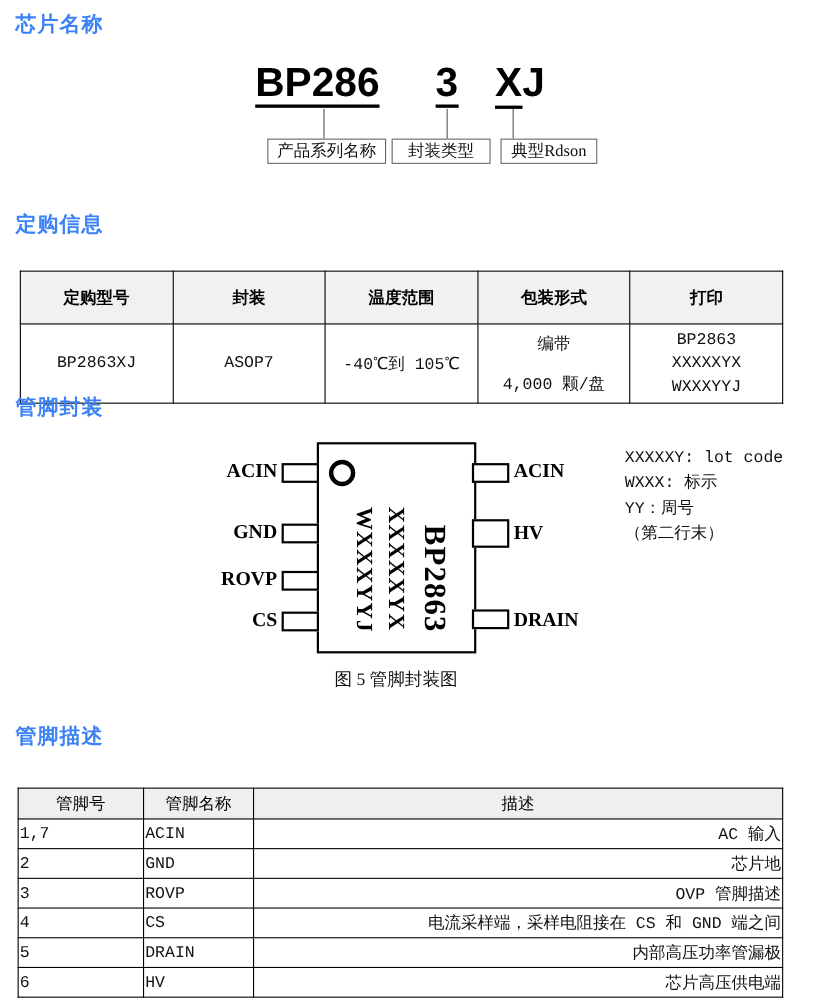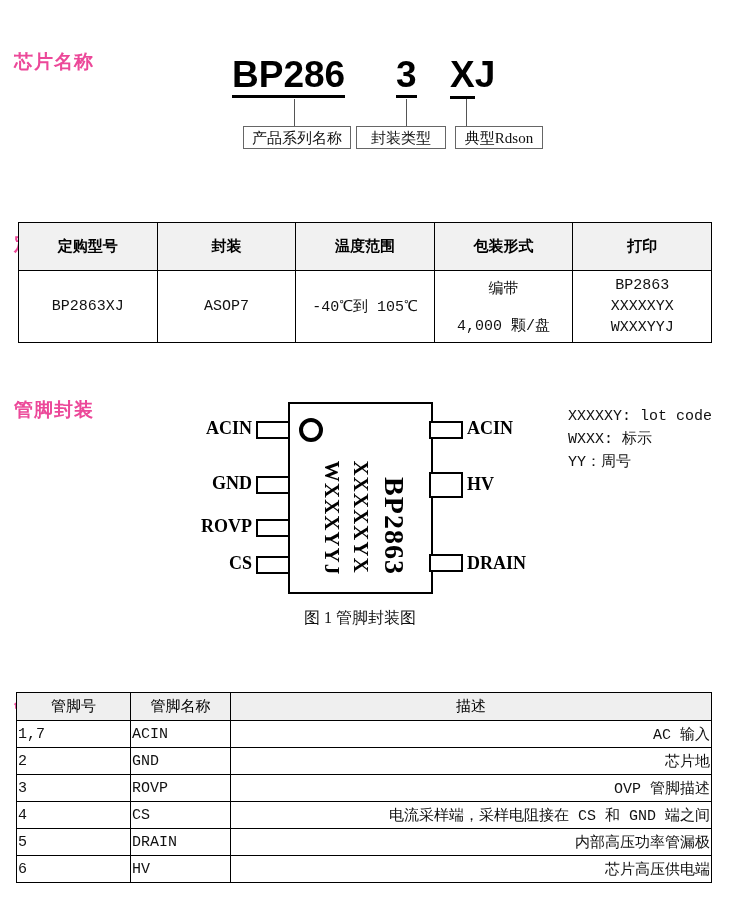--- a/index.html
+++ b/index.html
@@ -4,36 +4,36 @@
 <style>
   html,body{margin:0;padding:0;background:#fff;}
   body{
     width:739px;height:911px;position:relative;overflow:hidden;
     color:#141414;
     font-family:"Liberation Serif","DejaVu Serif",serif;
   }
   .abs{position:absolute;}
   .sec-title{
     font-family:"DejaVu Sans","Liberation Sans",sans-serif;
-    font-weight:bold;font-size:19px;color:#ec4899;letter-spacing:1px;margin-top:40px;
+    font-weight:bold;font-size:19px;color:#3b82f6;letter-spacing:1px;
   }
   
   .pn-big{
     font-family:"Liberation Sans","DejaVu Sans",sans-serif;
     font-weight:600;font-size:37px;line-height:38px;color:#000;
   }
   .pn-underline{border-bottom:3px solid #000;padding-bottom:1px;}
   .pn-line{width:1px;background:#555;}
   .pn-box{
     border:1px solid #666;font-size:15px;line-height:20px;height:20px;
     padding:1px 5px 0 5px;text-align:center;color:#111;white-space:nowrap;
     background:#fff;
   }
   
-  table{border-collapse:collapse;}
+  table{border-collapse:collapse;margin-top:24px;}
   .ord-table{position:absolute;left:18px;top:222px;width:694px;table-layout:fixed;}
   .ord-table th,.ord-table td{border:1px solid #000;}
   .ord-table th{
     height:45px;background:#f1f1f1;
     font-family:"DejaVu Sans","Liberation Sans",sans-serif;
     font-weight:bold;font-size:15px;text-align:center;color:#000;
   }
   .ord-table td{
     height:69px;text-align:center;vertical-align:middle;
     font-family:"Liberation Mono","DejaVu Sans Mono",monospace;
@@ -156,23 +156,24 @@
 <div class="pin-label left" style="left:182px;top:553px;">CS</div>
 
 <div class="pin-label" style="left:467px;top:418px;">ACIN</div>
 <div class="pin-label" style="left:467px;top:474px;">HV</div>
 <div class="pin-label" style="left:467px;top:553px;">DRAIN</div>
 
 <div class="note-block">
   <div>XXXXXY: lot code</div>
   <div>WXXX: 标示</div>
   <div>YY：周号</div>
+  <div>（第二行末）</div>
 </div>
 
-<div class="fig-caption">图 1 管脚封装图</div>
+<div class="fig-caption">图 5 管脚封装图</div>
 
 <div class="abs sec-title" style="left:14px;top:656px;">管脚描述</div>
 
 <table class="pin-table">
   <colgroup>
       <col style="width:114px">
       <col style="width:100px">
       <col>
     </colgroup>
   <tbody>

